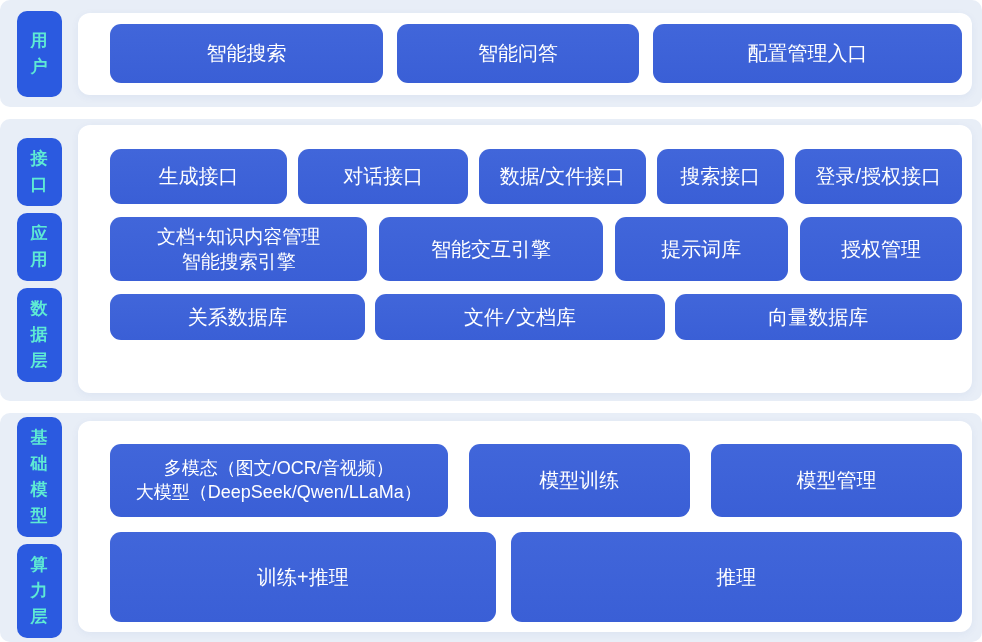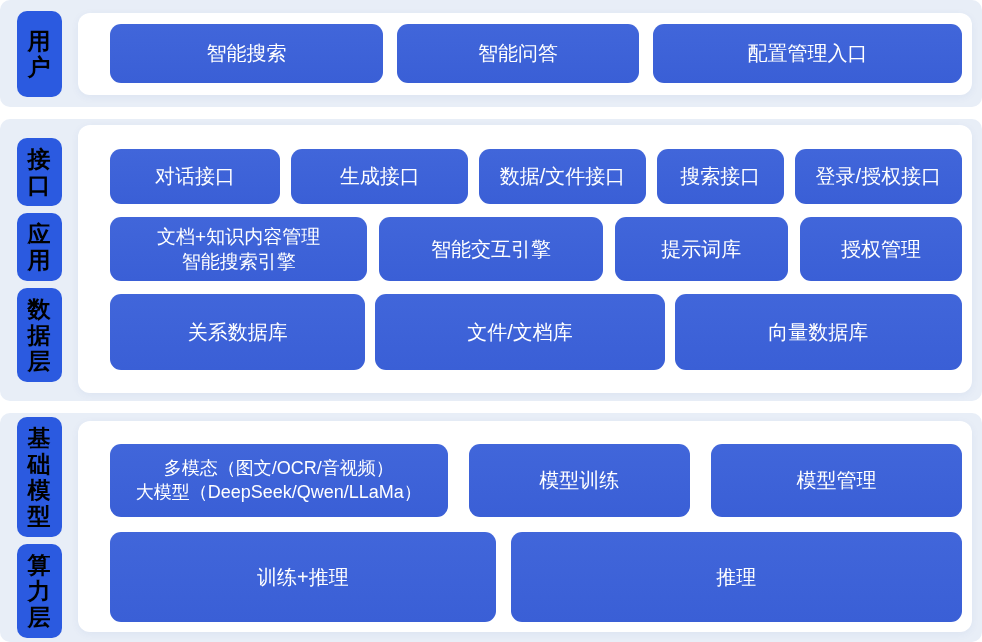--- a/index.html
+++ b/index.html
@@ -25,25 +25,25 @@
 
   .label-col {
     width: 78px; flex-shrink: 0;
     display: flex; flex-direction: column;
     align-items: center; justify-content: center;
     gap: 7px;
     padding: 8px 0;
   }
   .layer-label {
     background: #2b5ae0;
-    color: #000000;
+    color: #5eead4;
     border-radius: 10px;
     padding: 8px 11px;
     width: 45px;
-    font-size: 23px;
+    font-size: 17px;
     line-height: 26px;
     font-weight: 600;
     text-align: center;
     word-break: break-all;
     line-break: anywhere;
   }
   .layer-label.tall { padding: 17px 11px; }
 
   .panel {
     flex: 1;
@@ -53,21 +53,21 @@
     display: flex; flex-direction: column;
   }
   .section-user   .panel { margin: 13px 10px 12px 0; padding: 11px 10px 12px 32px; }
   .section-middle .panel { margin: 6px 10px 8px 0;  padding: 24px 10px 18px 32px; gap: 13px; }
   .section-bottom .panel { margin: 8px 10px 10px 0; padding: 23px 10px 10px 32px; gap: 15px; }
 
   .row { display: flex; align-items: stretch; }
   .row-user       { height: 75px; gap: 14px; }
   .row-interfaces { height: 55px; gap: 11px; }
   .row-apps       { height: 64px; gap: 12px; }
-  .row-data       { height: 76px; gap: 10px; }
+  .row-data       { height: 46px; gap: 10px; font-family: Liberation Mono, monospace; }
   .row-models     { height: 73px; gap: 21px; }
   .row-compute    { height: 90px; gap: 15px; justify-content: flex-end; }
 
   .node {
     background: linear-gradient(180deg, #4166da 0%, #3a5fd6 100%);
     color: #ffffff;
     border-radius: 11px;
     display: flex; flex-direction: column;
     align-items: center; justify-content: center;
     font-size: 20px;
@@ -101,22 +101,22 @@
   </div>
 
   <div class="section section-middle">
     <div class="label-col">
       <div class="layer-label">接口</div>
       <div class="layer-label">应用</div>
       <div class="layer-label">数据层</div>
     </div>
     <div class="panel">
       <div class="row row-interfaces">
+        <div class="node" style="flex-grow:177">生成接口</div>
         <div class="node" style="flex-grow:170">对话接口</div>
-        <div class="node" style="flex-grow:177">生成接口</div>
         <div class="node" style="flex-grow:166">数据/文件接口</div>
         <div class="node" style="flex-grow:127">搜索接口</div>
         <div class="node" style="flex-grow:167">登录/授权接口</div>
       </div>
       <div class="row row-apps">
         <div class="node multiline" style="flex-grow:257">
           <span class="line">文档+知识内容管理</span>
           <span class="line">智能搜索引擎</span>
         </div>
         <div class="node" style="flex-grow:223">智能交互引擎</div>

